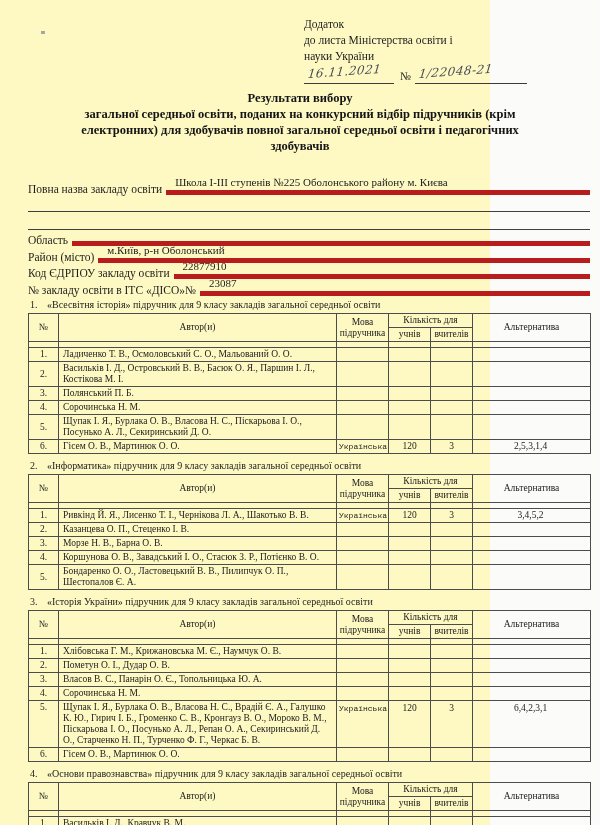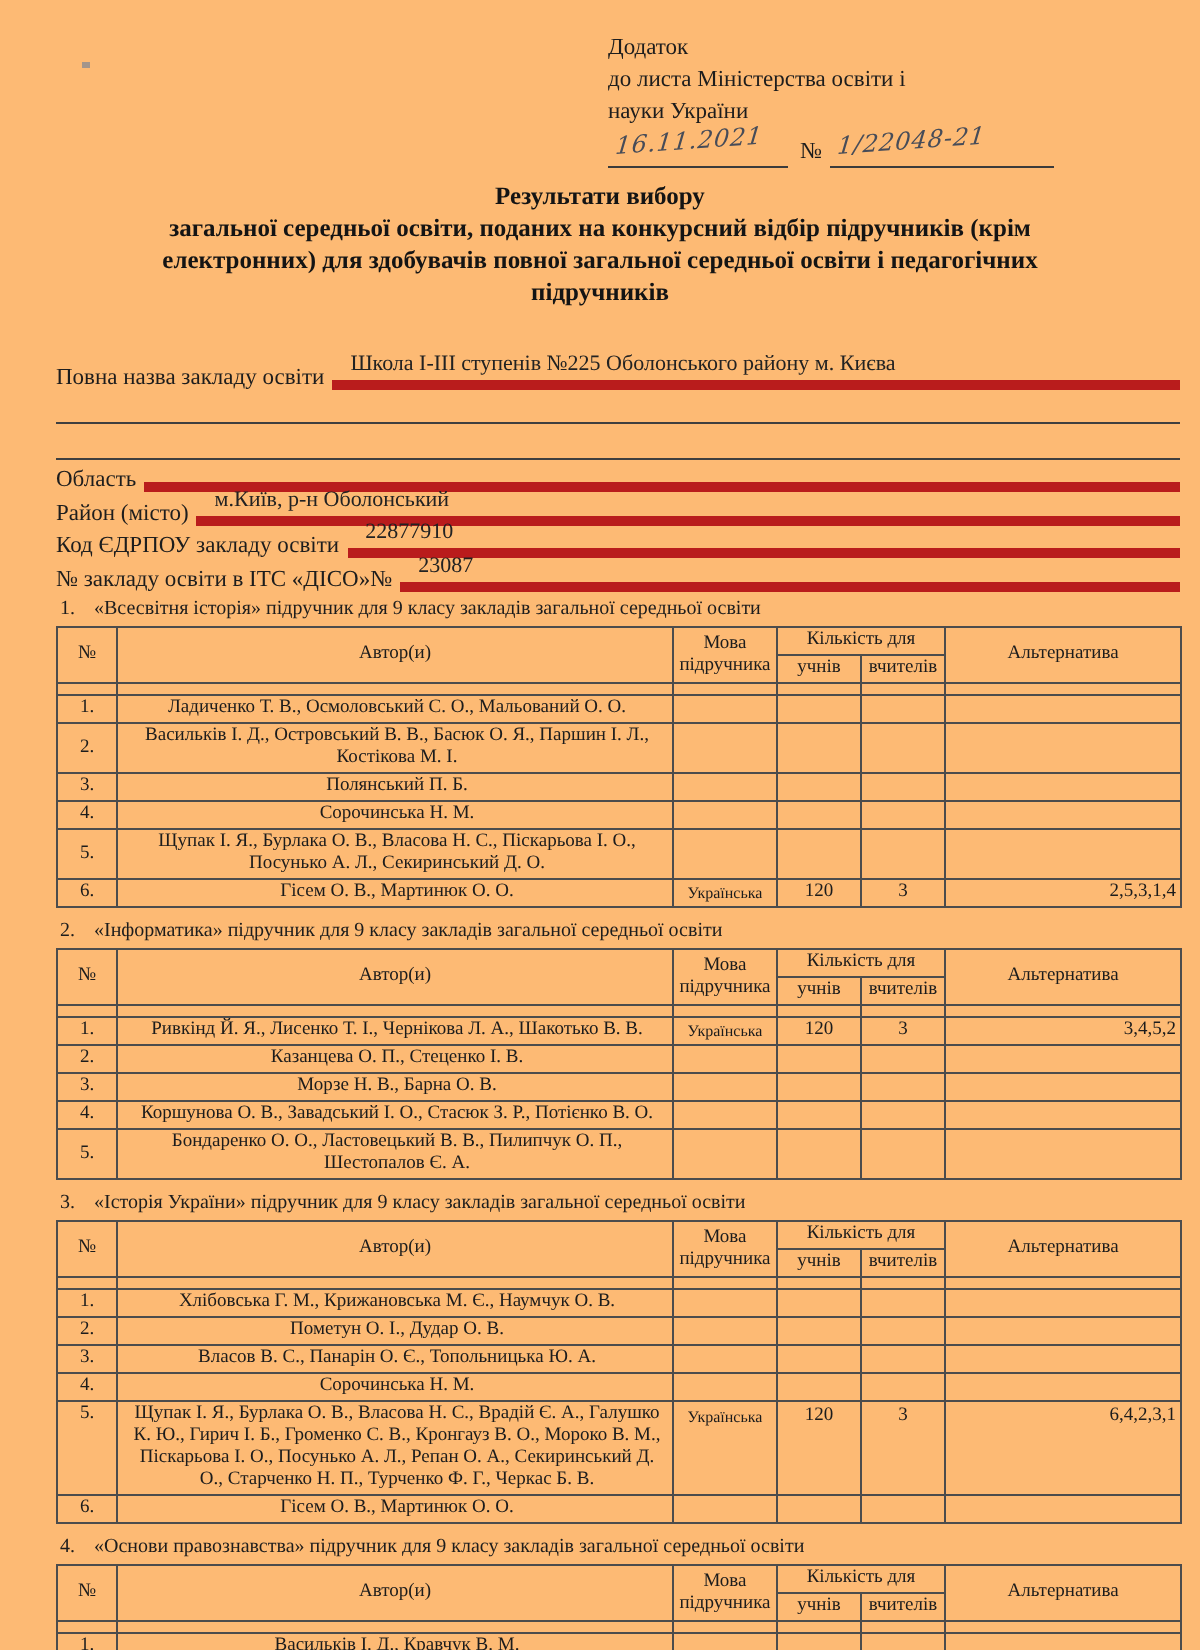--- a/index.html
+++ b/index.html
@@ -1,21 +1,21 @@
 <!DOCTYPE html>
 <html><head>
 <meta charset="utf-8">
 <style>
   html,body{margin:0;padding:0;}
   body{
     width:600px;height:825px;background:#fbfbfa;
     font-family:"Liberation Serif", serif;color:#1d1d1d;
     -webkit-font-smoothing:antialiased;overflow:hidden;
   }
-  .page{position:relative;width:600px;height:825px;background:#fdba74;}
+  .page{position:relative;width:490px;height:825px;background:#fef9c3;}
   .speck{position:absolute;left:41px;top:31px;width:4px;height:3px;background:#7c8696;opacity:.7;}
 
   
   .annex{position:absolute;left:304px;top:16px;width:278px;font-size:11.5px;line-height:16px;}
   .hand-line{display:flex;align-items:flex-end;margin-top:2px;height:18px;font-size:11.5px;}
   .hand-seg{border-bottom:1px solid #3b3b3b;position:relative;}
   .hand-date{width:90px;}
   .hand-no{margin:0 4px 0 6px;}
   .hand-num{width:112px;}
   .hand-text{
@@ -38,24 +38,24 @@
 
   
   .tables{position:absolute;left:28px;top:293px;width:562px;}
   .tcaption{font-size:10px;line-height:13px;margin:5px 0 2px 2px;white-space:nowrap;}
   .cnum{display:inline-block;width:17px;}
   table{border-collapse:collapse;width:562px;table-layout:fixed;
     font-size:9.5px;line-height:11px;color:#1c1c1c;}
   th,td{border:1px solid #4c4c4c;padding:1px 2px;vertical-align:middle;overflow:hidden;}
   th{font-weight:normal;text-align:center;font-size:9.5px;}
   td.num{text-align:center;}
-  td.authors{text-align:center;padding-left:4px;}
-  td.lang{text-align:center;font-size:8px;}
+  td.authors{text-align:left;padding-left:4px;}
+  td.lang{text-align:center;font-size:8px;font-family:Liberation Mono, monospace;}
   td.ctr{text-align:center;}
-  td.alt{text-align:right;padding-left:0;}
+  td.alt{text-align:center;padding-left:0;}
   tr.thin td{height:5px;padding:0;}
   tr.vtop td.lang,tr.vtop td.ctr,tr.vtop td.alt{vertical-align:top;padding-top:2px;}
   col.c-num{width:30px;}col.c-auth{width:278px;}col.c-lang{width:52px;}
   col.c-stu{width:42px;}col.c-tea{width:42px;}col.c-alt{width:118px;}
 </style>
 </head>
 <body>
 
 <div class="page">
   <div class="speck"></div>
@@ -68,21 +68,21 @@
       <span class="hand-seg hand-date"><span class="hand-text">16.11.2021</span></span>
       <span class="hand-no">№</span>
       <span class="hand-seg hand-num"><span class="hand-text">1/22048-21</span></span>
     </div>
   </div>
 
   <div class="title">
     <div>Результати вибору</div>
     <div>загальної середньої освіти, поданих на конкурсний відбір підручників (крім</div>
     <div>електронних) для здобувачів повної загальної середньої освіти і педагогічних</div>
-    <div>підручників</div>
+    <div>здобувачів</div>
   </div>
 
   <div class="fields">
     <div class="field-line">
       <span class="flabel">Повна назва закладу освіти</span>
       <span class="fvalue">Школа І-ІІІ ступенів №225 Оболонського району м. Києва</span>
     </div>
     <div class="blank-line"></div>
     <div class="blank-line"></div>
     <div class="field-line">

